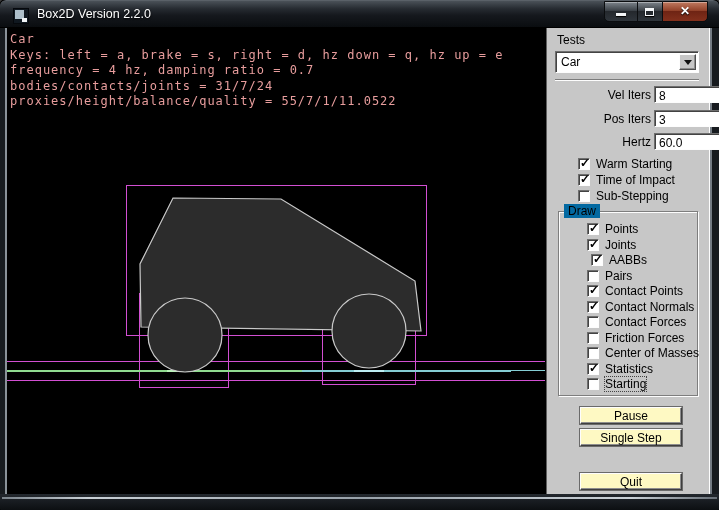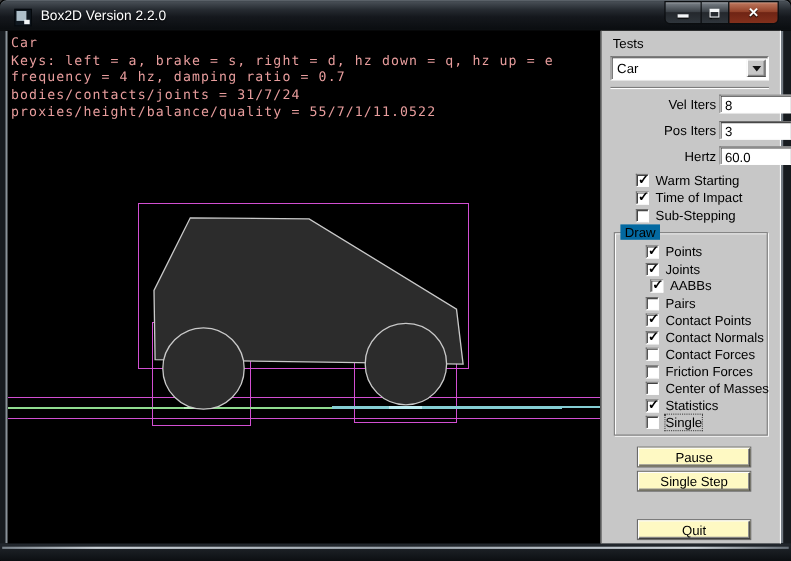--- a/index.html
+++ b/index.html
@@ -263,21 +263,21 @@
     <div class="cbrow" style="left:16px;top:318px">
       <span class="cb"></span>
       <span>Center of Masses</span>
     </div>
     <div class="cbrow" style="left:16px;top:334px">
       <span class="cb on"></span>
       <span>Statistics</span>
     </div>
     <div class="cbrow" style="left:16px;top:349px">
       <span class="cb"></span>
-      <span class="focus-dotted">Single</span>
+      <span class="focus-dotted">Starting</span>
     </div>
 
     <div class="glui-btn" style="top:379px">Pause</div>
     <div class="glui-btn" style="top:401px">Single Step</div>
     <div class="glui-btn" style="top:445px">Quit</div>
   </div>
 
 </div>
 
 </body></html>

